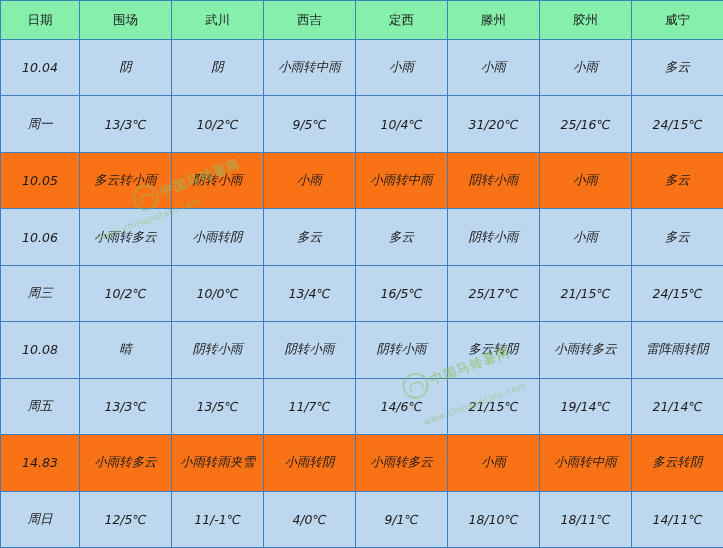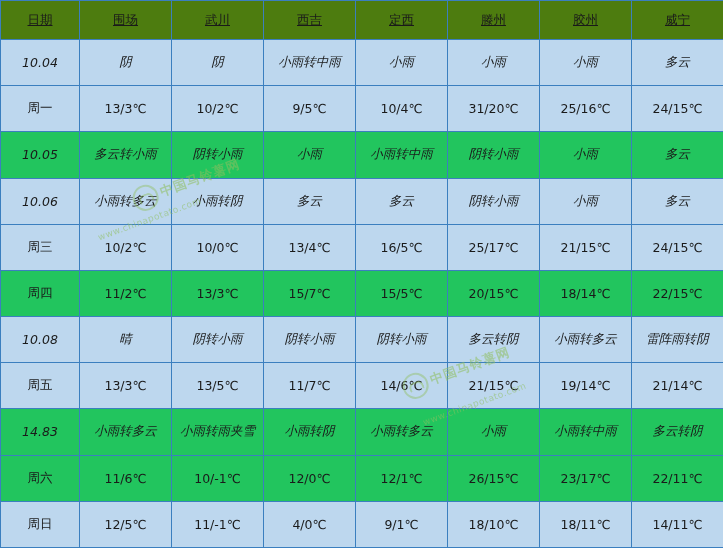--- a/index.html
+++ b/index.html
@@ -27,40 +27,40 @@
     color: #1a1a1a;
     font-weight: normal;
     padding: 0;
     overflow: hidden;
     white-space: nowrap;
   }
   thead th {
     font-size: 15px;
     font-weight: bold;
     height: 38px;
-    background: #4d7c0f;
-    text-decoration: underline;
+    background: #86efac;
   }
   col.c-date { width: 79px; }
   col.c-city { width: 92px; }
   tr.row-shaded td {
     background: #bdd7ee;
   }
   tr.row-plain td {
-    background: #22c55e;
+    background: #f97316;
   }
   td.date-cell {
     font-size: 13px;
   }
   td.cond-cell {
     height: 35px;
     font-style: italic;
   }
   td.temp-cell {
     height: 35px;
+    font-style: italic;
   }
   .watermark {
     position: absolute;
     pointer-events: none;
     user-select: none;
     color: #8fbf5f;
     opacity: 0.55;
     font-size: 13px;
     font-family: "DejaVu Sans", "Liberation Sans", sans-serif;
     white-space: nowrap;
@@ -192,30 +192,20 @@
       <tr class="row-shaded">
         <td class="date-cell temp-cell">周三</td>
         <td class="temp-cell">10/2℃</td>
         <td class="temp-cell">10/0℃</td>
         <td class="temp-cell">13/4℃</td>
         <td class="temp-cell">16/5℃</td>
         <td class="temp-cell">25/17℃</td>
         <td class="temp-cell">21/15℃</td>
         <td class="temp-cell">24/15℃</td>
       </tr>
-      <tr class="row-plain">
-        <td class="date-cell temp-cell">周四</td>
-        <td class="temp-cell">11/2℃</td>
-        <td class="temp-cell">13/3℃</td>
-        <td class="temp-cell">15/7℃</td>
-        <td class="temp-cell">15/5℃</td>
-        <td class="temp-cell">20/15℃</td>
-        <td class="temp-cell">18/14℃</td>
-        <td class="temp-cell">22/15℃</td>
-      </tr>
       <tr class="row-shaded">
         <td class="date-cell cond-cell">10.08</td>
         <td class="cond-cell">晴</td>
         <td class="cond-cell">阴转小雨</td>
         <td class="cond-cell">阴转小雨</td>
         <td class="cond-cell">阴转小雨</td>
         <td class="cond-cell">多云转阴</td>
         <td class="cond-cell">小雨转多云</td>
         <td class="cond-cell">雷阵雨转阴</td>
       </tr>
@@ -232,30 +222,20 @@
       <tr class="row-plain">
         <td class="date-cell cond-cell">14.83</td>
         <td class="cond-cell">小雨转多云</td>
         <td class="cond-cell">小雨转雨夹雪</td>
         <td class="cond-cell">小雨转阴</td>
         <td class="cond-cell">小雨转多云</td>
         <td class="cond-cell">小雨</td>
         <td class="cond-cell">小雨转中雨</td>
         <td class="cond-cell">多云转阴</td>
       </tr>
-      <tr class="row-plain">
-        <td class="date-cell temp-cell">周六</td>
-        <td class="temp-cell">11/6℃</td>
-        <td class="temp-cell">10/-1℃</td>
-        <td class="temp-cell">12/0℃</td>
-        <td class="temp-cell">12/1℃</td>
-        <td class="temp-cell">26/15℃</td>
-        <td class="temp-cell">23/17℃</td>
-        <td class="temp-cell">22/11℃</td>
-      </tr>
       <tr class="row-shaded">
         <td class="date-cell temp-cell">周日</td>
         <td class="temp-cell">12/5℃</td>
         <td class="temp-cell">11/-1℃</td>
         <td class="temp-cell">4/0℃</td>
         <td class="temp-cell">9/1℃</td>
         <td class="temp-cell">18/10℃</td>
         <td class="temp-cell">18/11℃</td>
         <td class="temp-cell">14/11℃</td>
       </tr>

